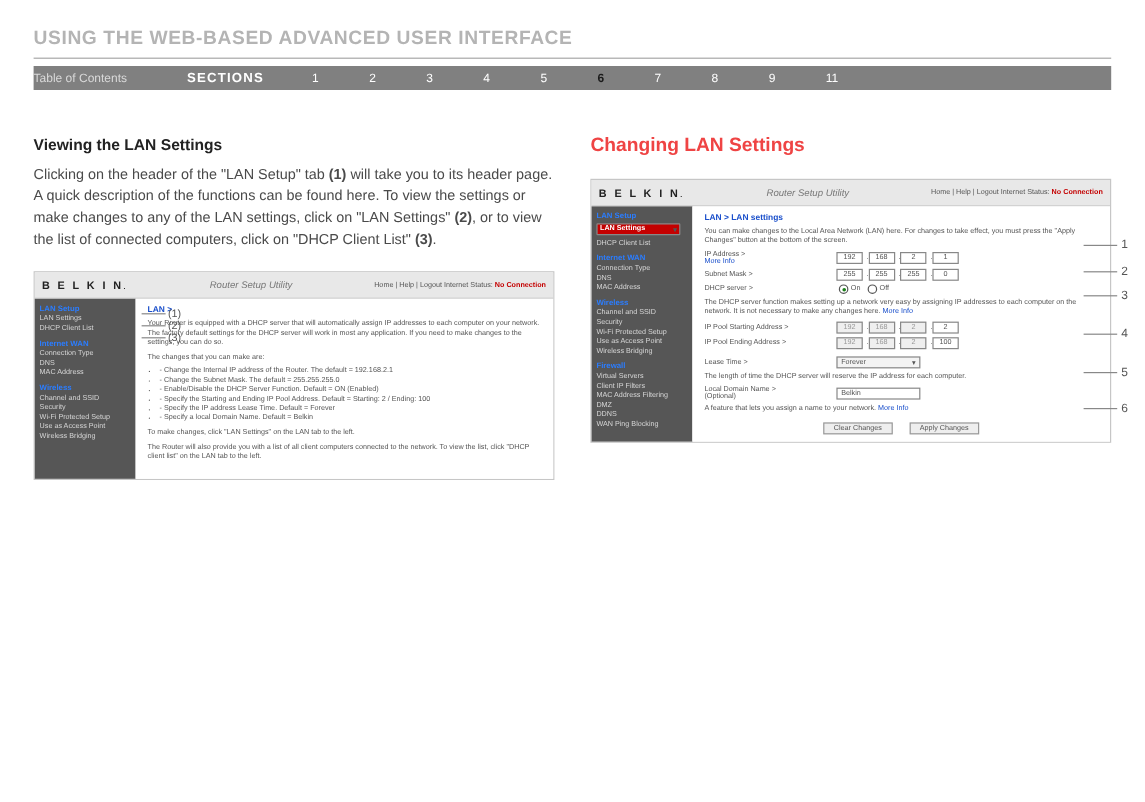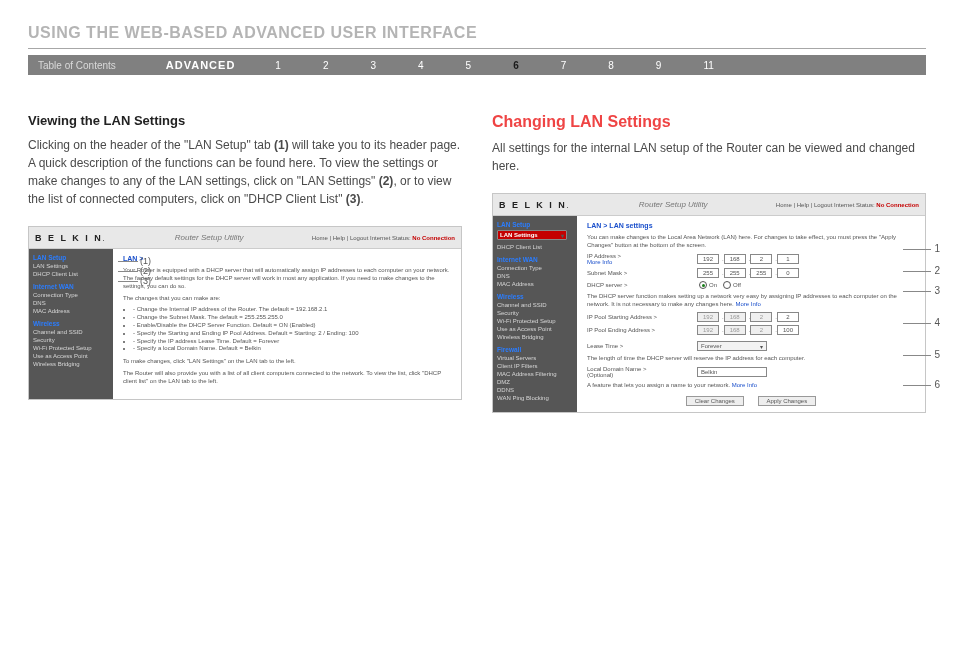--- a/index.html
+++ b/index.html
@@ -1,21 +1,21 @@
 <!DOCTYPE html>
 <html><head>
 <meta charset="utf-8">
 <style>
   :root { --gray: #a7a7a7; --lightgray:#dcdcdc; --nav:#808080; --ink:#4a4a4a; --black:#222; --red:#c40000; --blue:#1a4fcb;}
   * { box-sizing: border-box;}
   body { margin:0; background:#fff; font-family: Arial, Helvetica, sans-serif; color:var(--ink); width:954px; height:668px; overflow:hidden;}
   .page { padding:24px 28px 10px 28px; height:668px; position:relative;}
   .pagetitle { font-size:16px; letter-spacing:.5px; color:#b4b4b4; font-weight:700;}
   .hr { height:1px; background:#a7a7a7; margin-top:6px;}
-  .navbar { background:var(--nav); height:20px; display:flex; align-items:center; font-size:10px; color:#fff; padding-left:10px; margin-top:6px;}
+  .navbar { background:var(--nav); height:20px; display:flex; align-items:center; font-size:10px; color:#fff; margin-top:6px;}
   .navbar .toclabel { color:#d9d9d9;}
   .navbar .sections { margin-left:50px; font-weight:700; letter-spacing:1px; font-size:11px;}
   .navbar .nums { display:flex; gap:42px; margin-left:40px;}
   .navbar .nums span { cursor:default;}
   .navbar .nums span.cur { color:#1a1a1a; font-weight:700;}
   .cols { display:flex; gap:30px; margin-top:38px;}
   .col { flex:1 1 50%; min-width:0;}
   .h3 { color:#222; font-weight:700; font-size:13px;}
   .h2 { color:#ef4444; font-weight:700; font-size:16px;}
   .bodytxt { font-size:12px; line-height:1.5; color:#4a4a4a; margin-top:8px;}
@@ -70,21 +70,21 @@
 </style>
 </head>
 <body>
 
 <div class="page">
   <div class="pagetitle">USING THE WEB-BASED ADVANCED USER INTERFACE</div>
   <div class="hr"></div>
 
   <div class="navbar">
     <span class="toclabel">Table of Contents</span>
-    <span class="sections">ADVANCED</span>
+    <span class="sections">SECTIONS</span>
     <div class="nums">
       <span>1</span>
       <span>2</span>
       <span>3</span>
       <span>4</span>
       <span>5</span>
       <span class="cur">6</span>
       <span>7</span>
       <span>8</span>
       <span>9</span>
@@ -141,21 +141,20 @@
           </div>
         </div>
         <div class="callL" style="top:30px; left:90px;"><span class="ln"></span><span>(1)</span></div>
         <div class="callL" style="top:40px; left:90px;"><span class="ln"></span><span>(2)</span></div>
         <div class="callL" style="top:50px; left:90px;"><span class="ln"></span><span>(3)</span></div>
       </div>
     </div>
 
     <div class="col">
       <div class="h2">Changing LAN Settings</div>
-      <div class="bodytxt">All settings for the internal LAN setup of the Router can be viewed and changed here.</div>
 
       <div class="right-panel-wrap">
         <div class="panel">
           <div class="p-top">
             <span class="brand"><span>B E L K I N</span><span class="dot">.</span></span>
             <span class="util-title">Router Setup Utility</span>
             <span class="util-links"><span>Home |  Help |  Logout   Internet Status: </span><span class="nc">No Connection</span></span>
           </div>
           <div class="p-body">
             <div class="sidenav">

